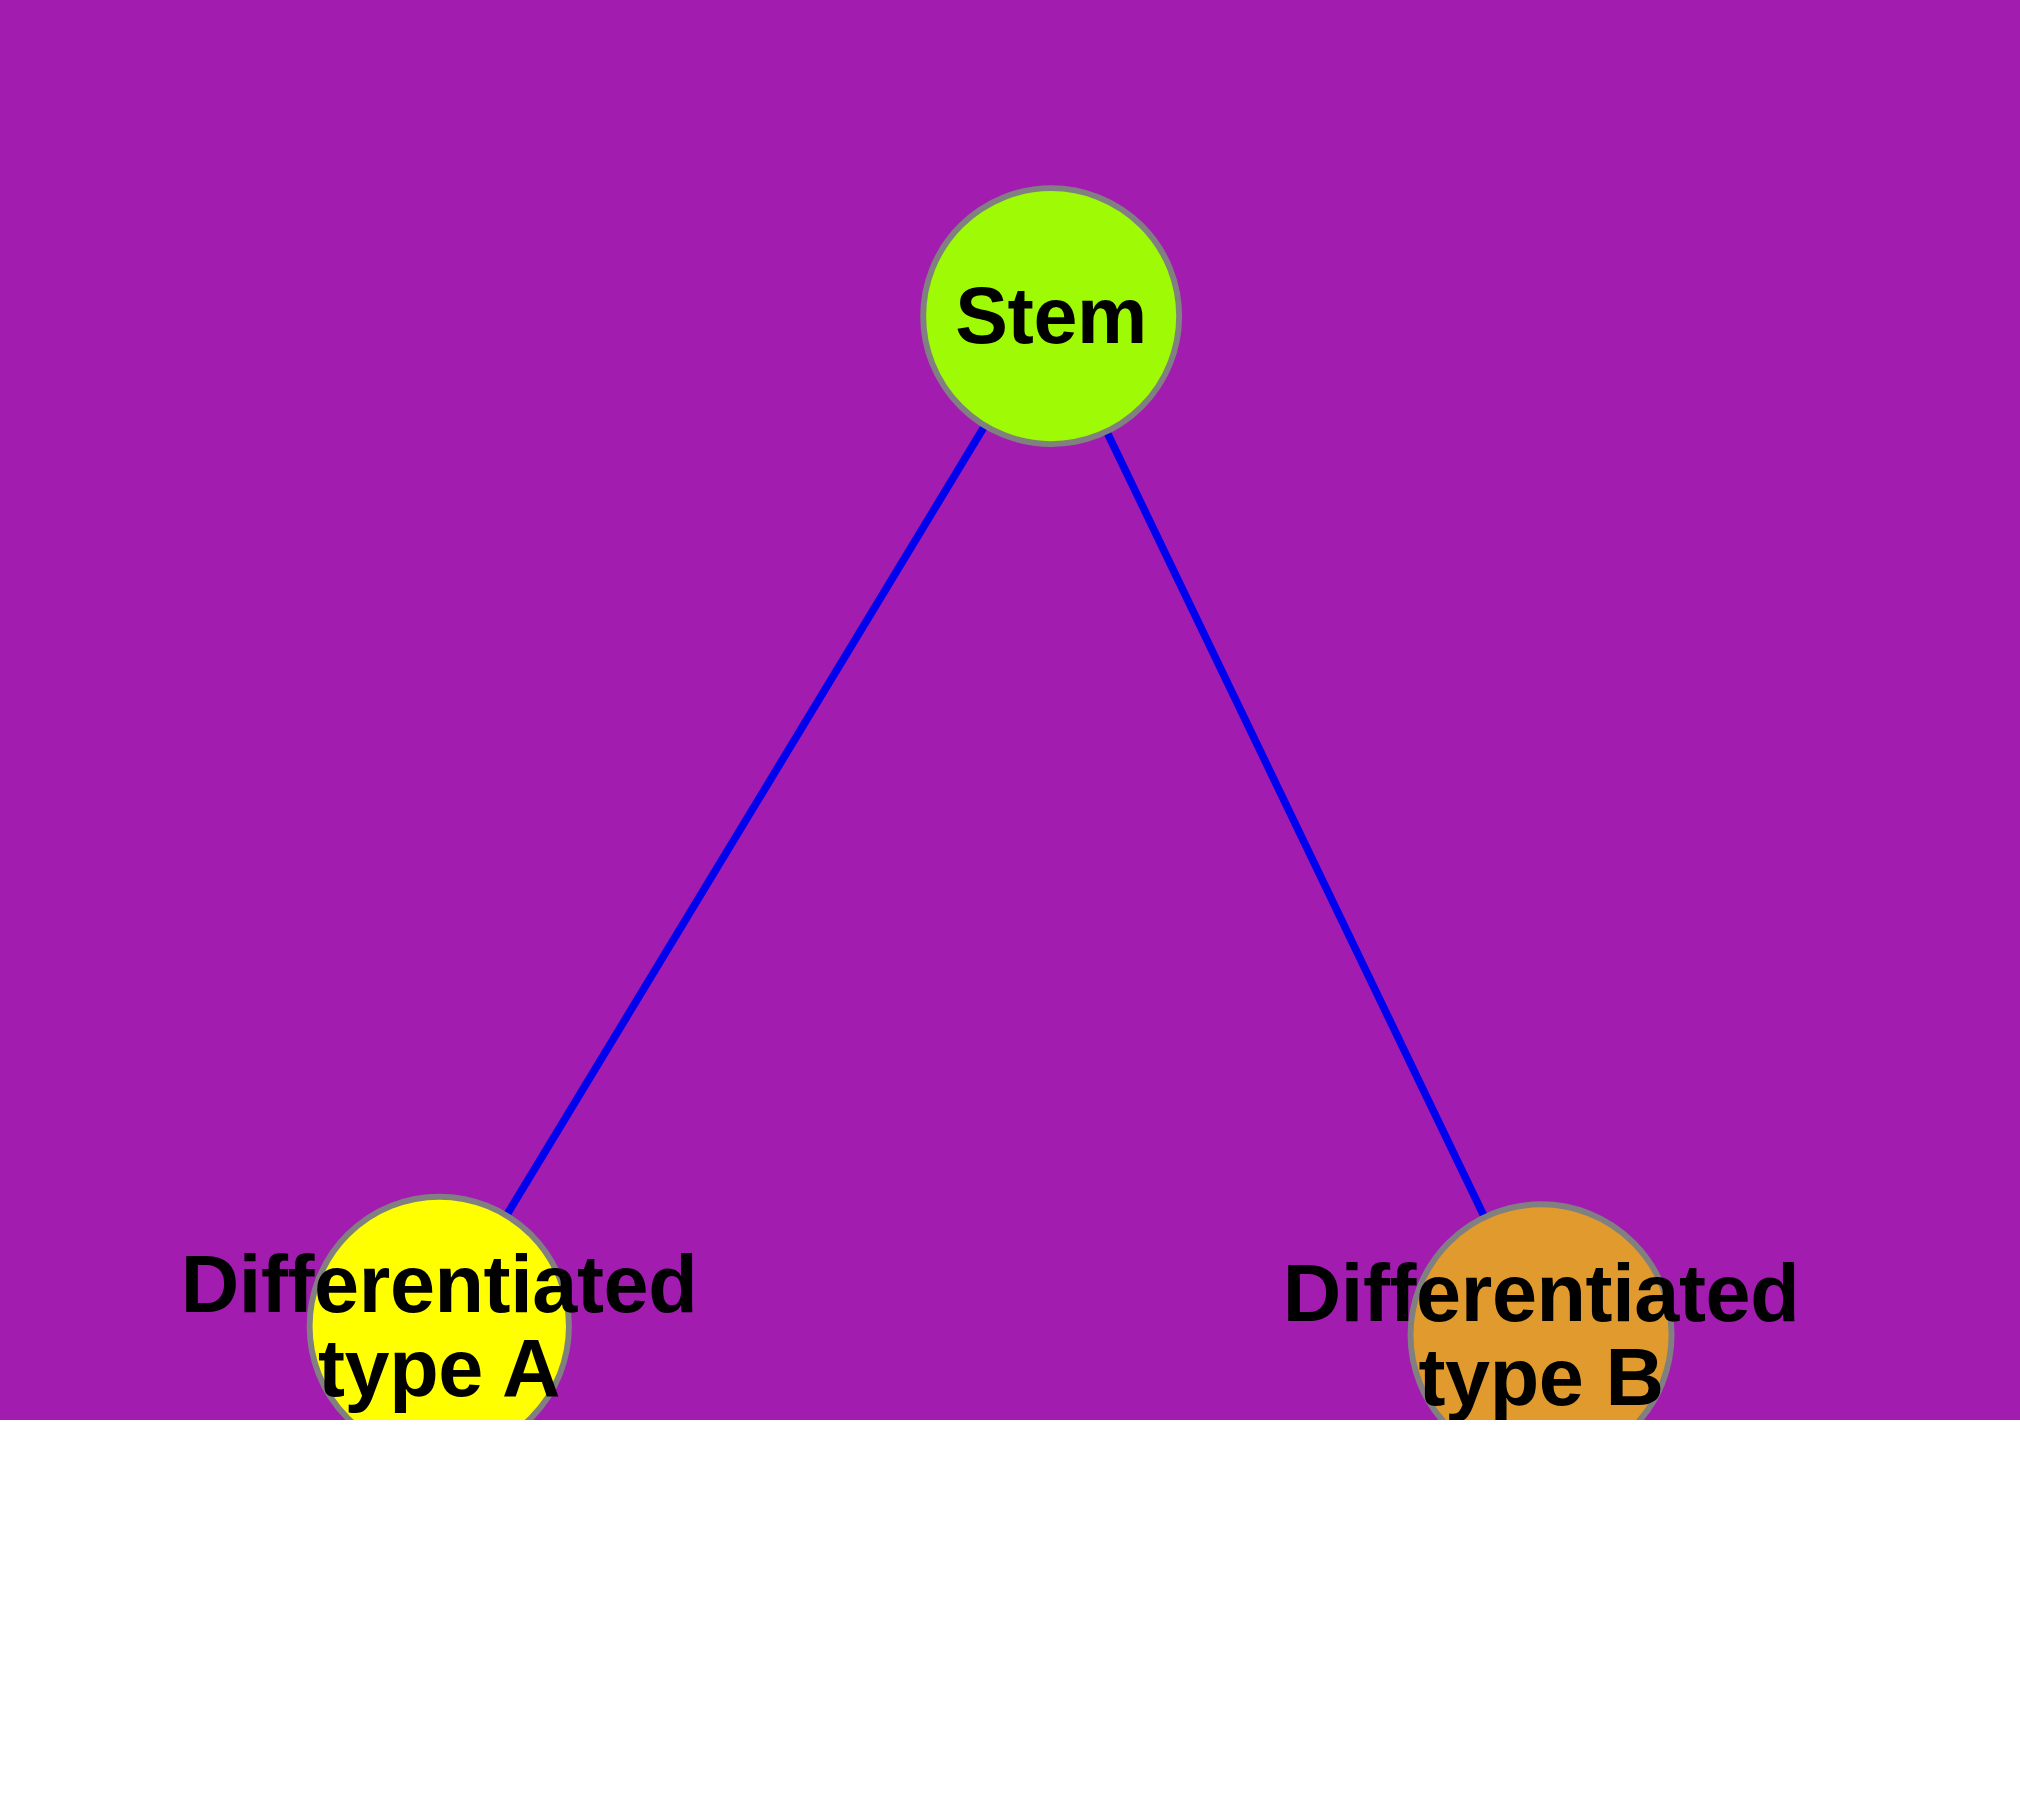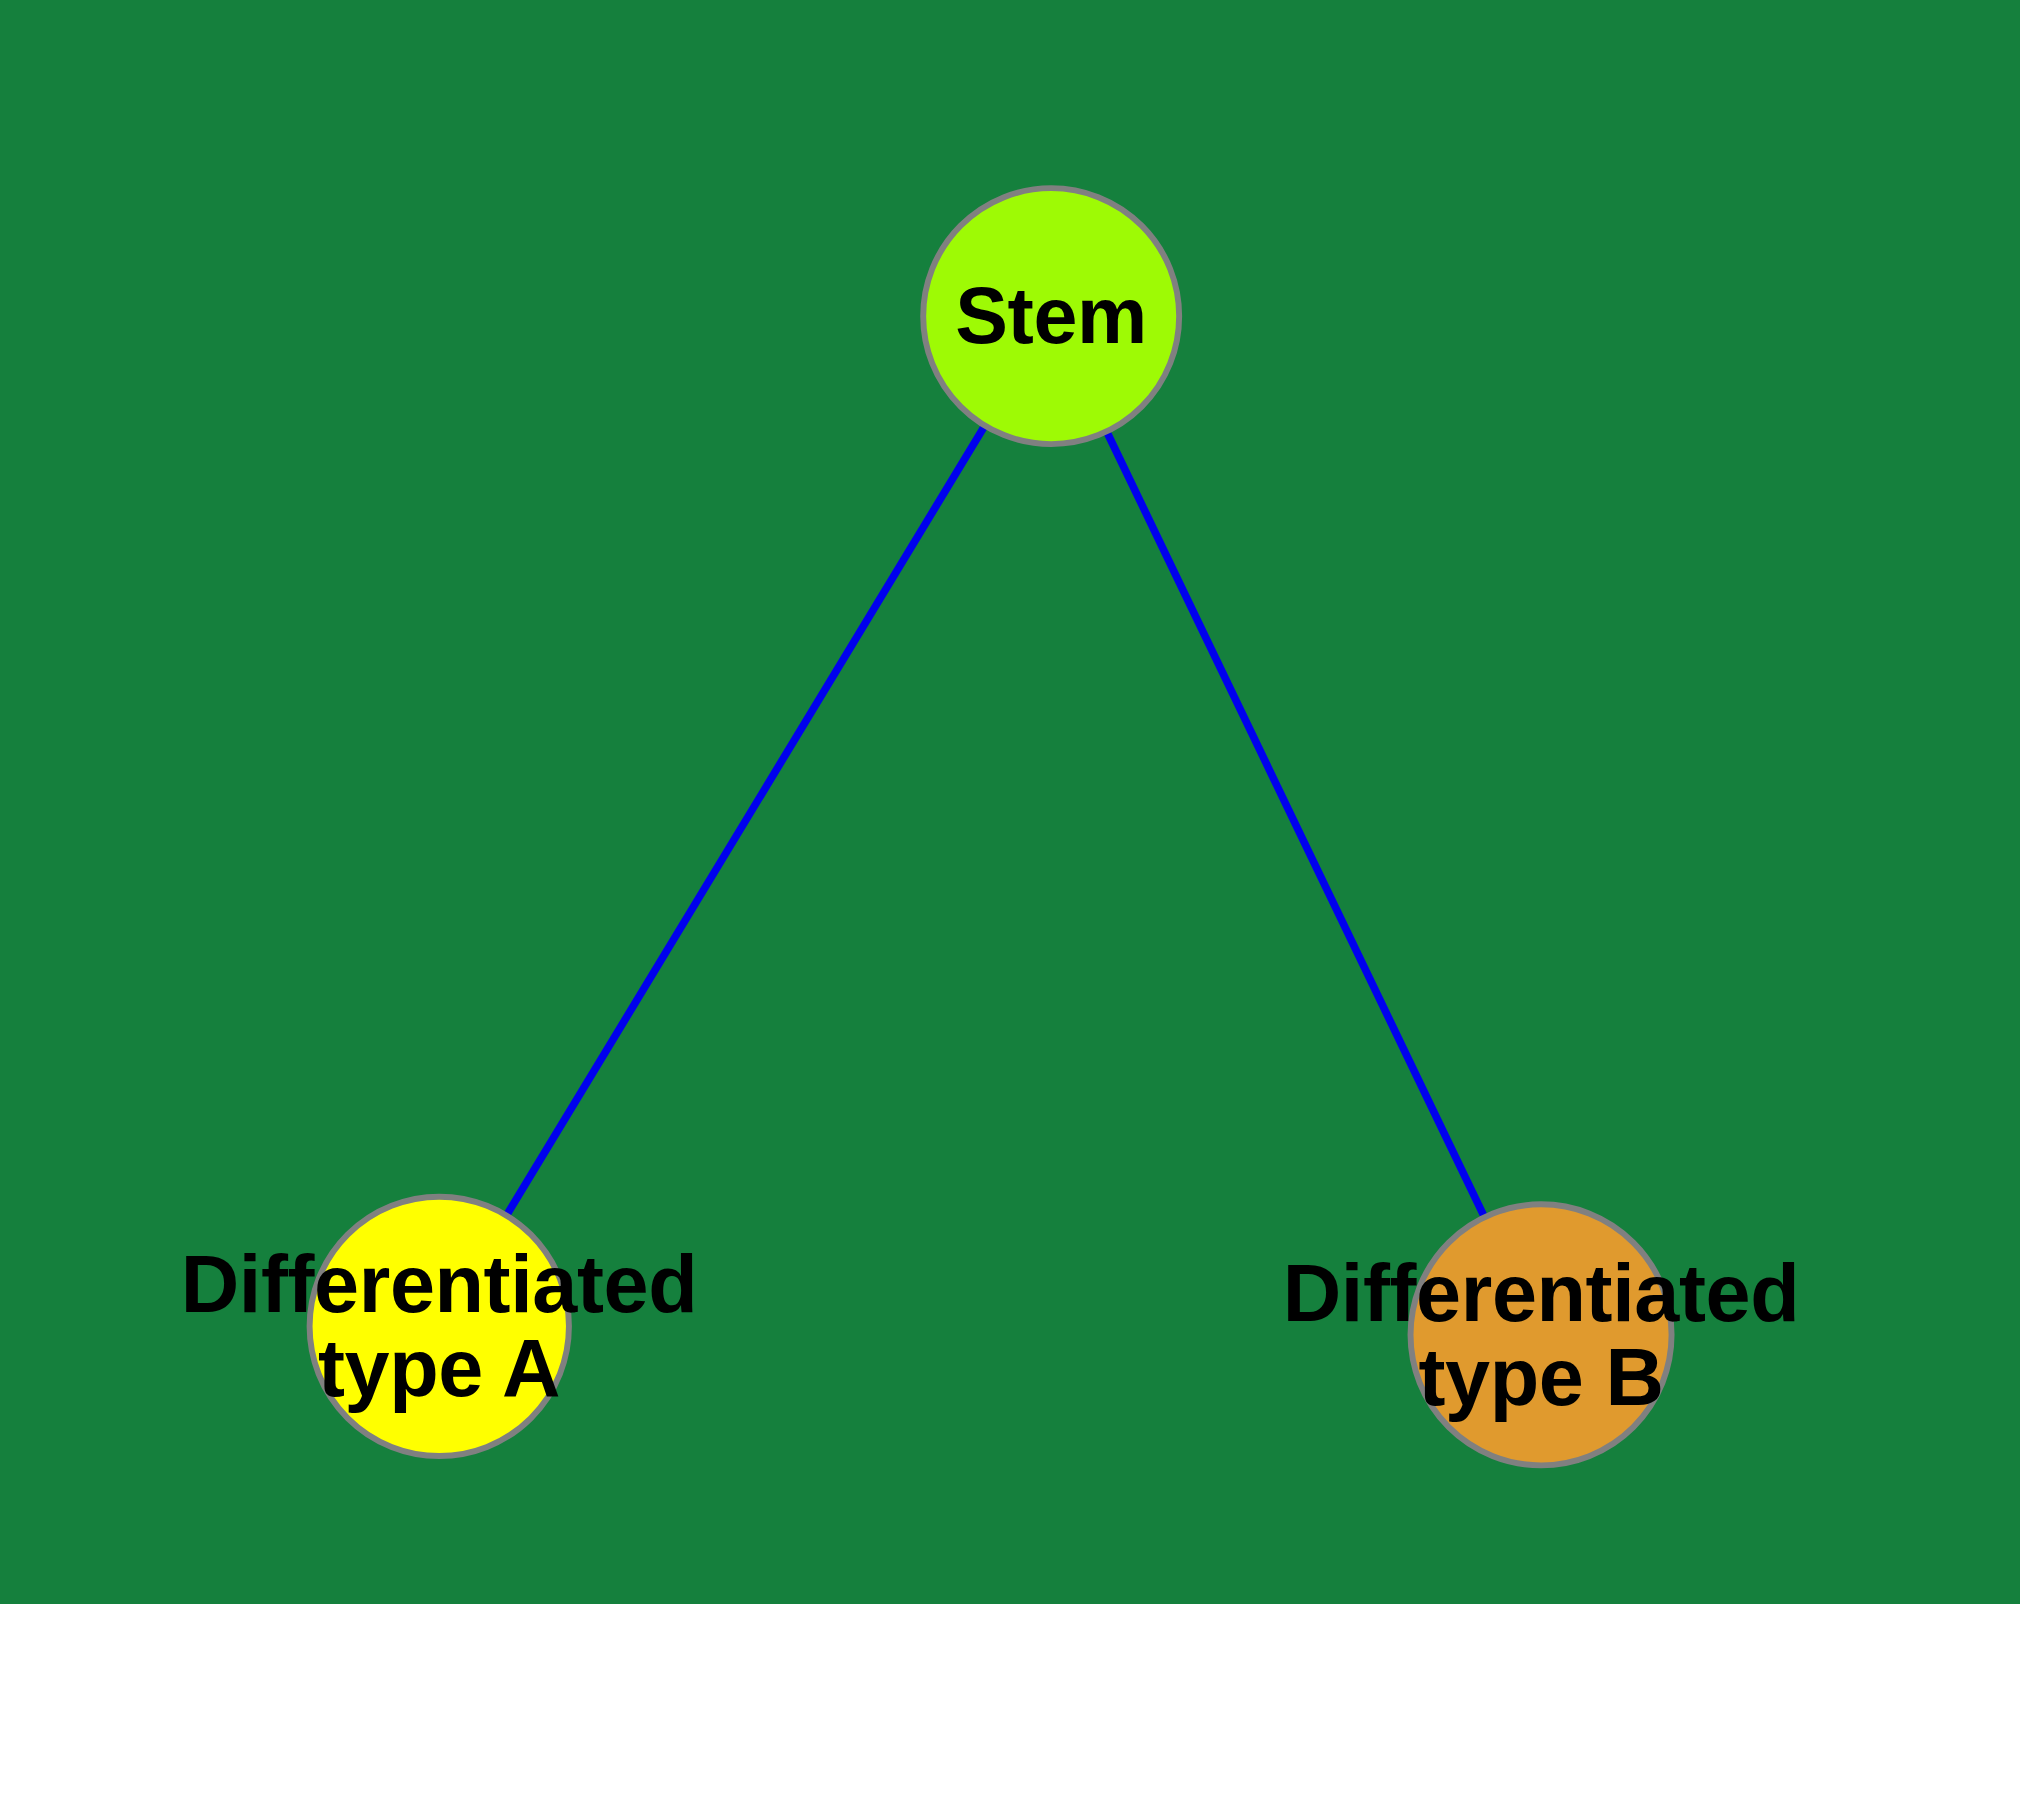--- a/index.html
+++ b/index.html
@@ -9,22 +9,22 @@
   }
   body {
     width: 2021px;
     height: 1812px;
     overflow: hidden;
     font-family: "Liberation Sans", sans-serif;
   }
   #canvas {
     position: relative;
     width: 2021px;
-    height: 1604px;
-    background: #15803d;
+    height: 1420px;
+    background: #a21caf;
     overflow: hidden;
     text-decoration: underline;
   }
   #graph-svg {
     position: absolute;
     left: 0;
     top: 0;
     width: 2021px;
     height: 1812px;
     display: block;

